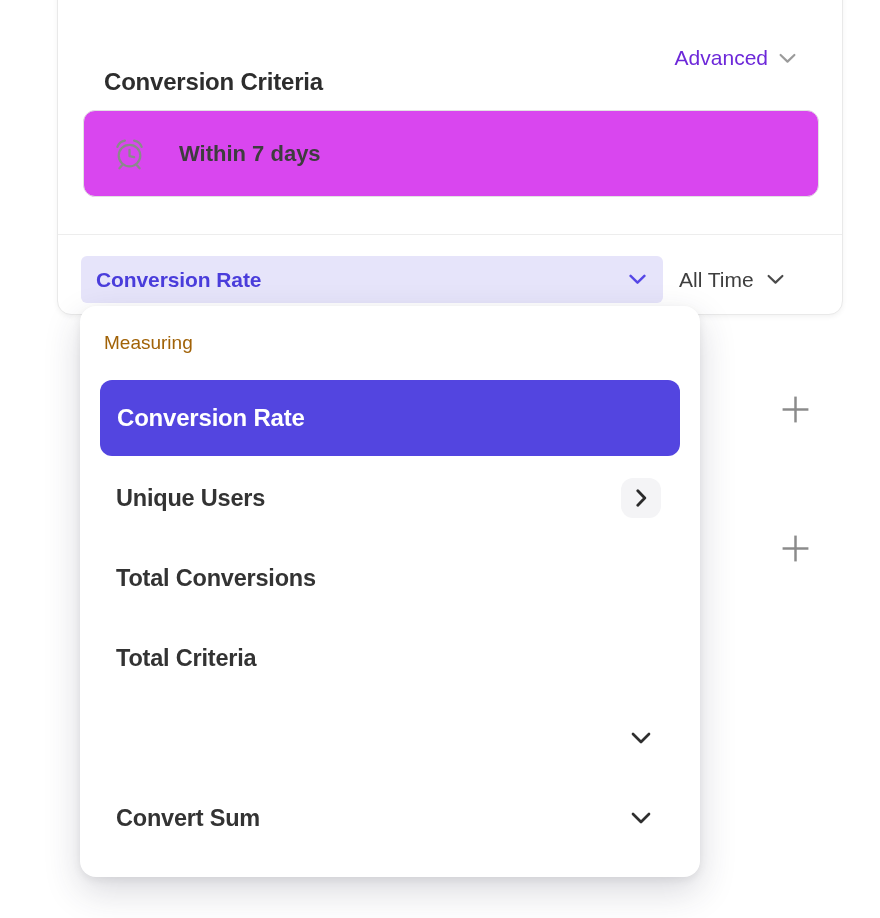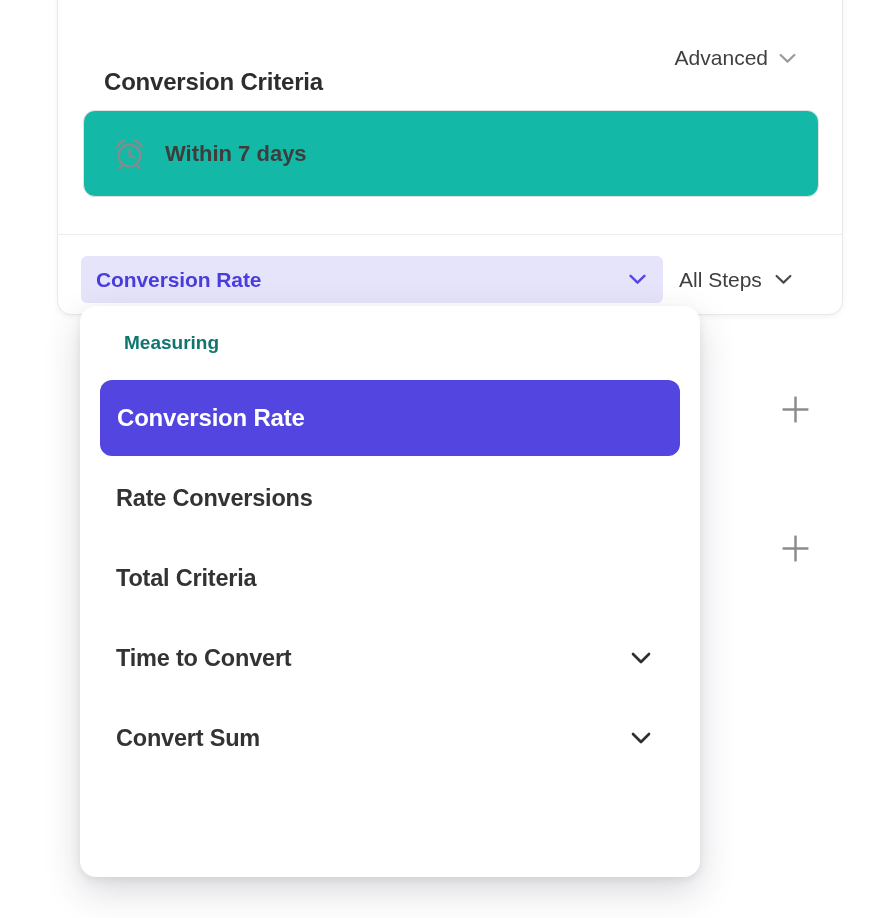--- a/index.html
+++ b/index.html
@@ -7,25 +7,25 @@
     font-family:"Liberation Sans","DejaVu Sans",sans-serif; position:relative; }
 
   
   .card { position:absolute; left:57px; top:-30px; width:786px; height:345px;
     background:#fff; border:1px solid #E9E9E9; border-radius:14px;
     box-shadow:0 2px 5px rgba(0,0,0,0.05); z-index:1; }
   .card-header { position:absolute; top:72px; left:46px; right:46px; height:30px;
     display:flex; justify-content:space-between; align-items:center; }
   .card-title { font-size:24px; font-weight:700; color:#2D2D2D; letter-spacing:-0.2px;margin-top:48px; }
   .advanced { display:flex; align-items:center; gap:11px; cursor:pointer; }
-  .advanced-label { font-size:21px; color:#404040; }
+  .advanced-label { font-size:21px; color:#6d28d9; }
 
   .timebox { position:absolute; left:25px; top:139px; width:736px; height:87px;
-    border:1.5px solid #E2E2E2; border-radius:12px; background:#14b8a6;
-    display:flex; align-items:center; padding-left:27px; gap:17px; cursor:pointer; }
+    border:1.5px solid #E2E2E2; border-radius:12px; background:#d946ef;
+    display:flex; align-items:center; padding-left:27px; gap:31px; cursor:pointer; }
   .timebox-label { font-size:22px; font-weight:600; color:#3D3D3D; }
 
   .card-divider { position:absolute; left:0; right:0; top:263px; height:1px; background:#EDEDED; }
 
   .measure-pill { position:absolute; left:23px; top:285px; width:582px; height:47px;
     background:#E6E4FA; border-radius:6px; display:flex; align-items:center;
     justify-content:space-between; padding:0 17px 0 15px; cursor:pointer; }
   .measure-pill-label { font-size:21px; font-weight:600; color:#4A3DDB; letter-spacing:-0.1px; }
 
   .steps-select { position:absolute; left:621px; top:285px; height:47px;
@@ -35,22 +35,22 @@
   
   .add-btn { position:absolute; left:780px; width:32px; height:32px; background:none;
     border:none; cursor:pointer; z-index:0; }
   .add-btn.first  { top:393px; }
   .add-btn.second { top:532px; }
 
   
   .dropdown { position:absolute; left:80px; top:306px; width:620px; height:571px;
     background:#fff; border-radius:16px; z-index:10; padding-top:26px;
     box-shadow:0 14px 36px rgba(45,45,70,0.18), 0 3px 8px rgba(0,0,0,0.07); }
-  .section-label { margin-left:44px; height:46px; font-size:19px; font-weight:700;
-    color:#0f766e; }
+  .section-label { margin-left:24px; height:46px; font-size:19px; font-weight:400;
+    color:#a16207; }
   .menu-item { position:relative; height:80px; display:flex; align-items:center;
     padding:0 40px 0 36px; font-size:23.5px; font-weight:600; color:#333333;
     letter-spacing:-0.2px; cursor:pointer; }
   .menu-item.selected { padding:0; }
   .selected-pill { position:absolute; left:20px; right:20px; top:2px; bottom:2px;
     background:#5345E0; border-radius:12px; display:flex; align-items:center;
     padding-left:17px; color:#FFFFFF; font-size:24px; font-weight:700; }
   .chev-right-btn { position:absolute; right:39px; top:50%; transform:translateY(-50%);
     width:40px; height:40px; border-radius:12px; background:#F4F4F6; border:none;
     display:flex; align-items:center; justify-content:center; cursor:pointer; }
@@ -95,21 +95,21 @@
   <div class="measure-pill">
     <span class="measure-pill-label">Conversion Rate</span>
     <span>
       <svg width="17" height="11" viewBox="0 0 18 11" fill="none">
         <polyline points="1.7,1.7 9,8.8 16.3,1.7" stroke="#5547E6" stroke-width="2.6" stroke-linecap="round" stroke-linejoin="round"></polyline>
       </svg>
     </span>
   </div>
 
   <div class="steps-select">
-    <span class="steps-label">All Steps</span>
+    <span class="steps-label">All Time</span>
     <span>
       <svg width="17" height="11" viewBox="0 0 18 11" fill="none">
         <polyline points="1.7,1.7 9,8.8 16.3,1.7" stroke="#4B4B4B" stroke-width="2.3" stroke-linecap="round" stroke-linejoin="round"></polyline>
       </svg>
     </span>
   </div>
 
 </section>
 
 <button class="add-btn first">
@@ -132,31 +132,40 @@
 <div class="dropdown">
 
   <div class="section-label">Measuring</div>
 
   <div class="menu-item selected">
     <div class="selected-pill">
       <span>Conversion Rate</span>
     </div>
   </div>
 
+  <div class="menu-item">
+    <span>Unique Users</span>
+    <button class="chev-right-btn">
+      <span>
+        <svg width="11" height="18" viewBox="0 0 11 18" fill="none">
+          <polyline points="1.8,1.8 8.8,9 1.8,16.2" stroke="#2B2B2B" stroke-width="2.8" stroke-linecap="round" stroke-linejoin="round"></polyline>
+        </svg>
+      </span>
+    </button>
+  </div>
 
   <div class="menu-item">
-    <span>Rate Conversions</span>
+    <span>Total Conversions</span>
   </div>
 
   <div class="menu-item">
     <span>Total Criteria</span>
   </div>
 
   <div class="menu-item">
-    <span>Time to Convert</span>
     <span class="item-chevron">
       <svg width="20" height="12" viewBox="0 0 20 12" fill="none">
         <polyline points="2,2 10,10 18,2" stroke="#2F2F2F" stroke-width="2.7" stroke-linecap="round" stroke-linejoin="round"></polyline>
       </svg>
     </span>
   </div>
 
   <div class="menu-item">
     <span>Convert Sum</span>
     <span class="item-chevron">

